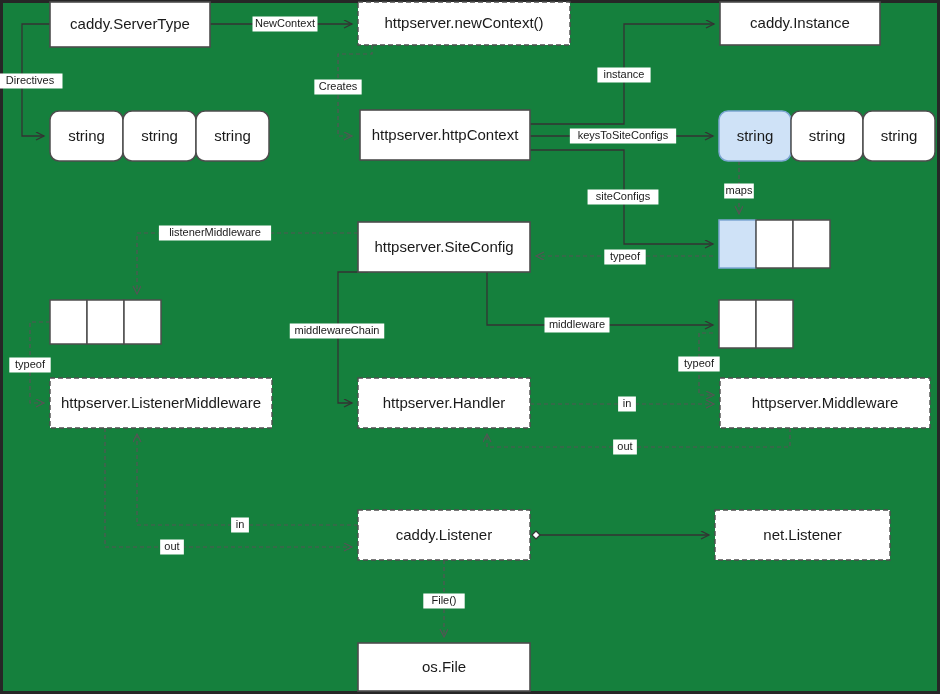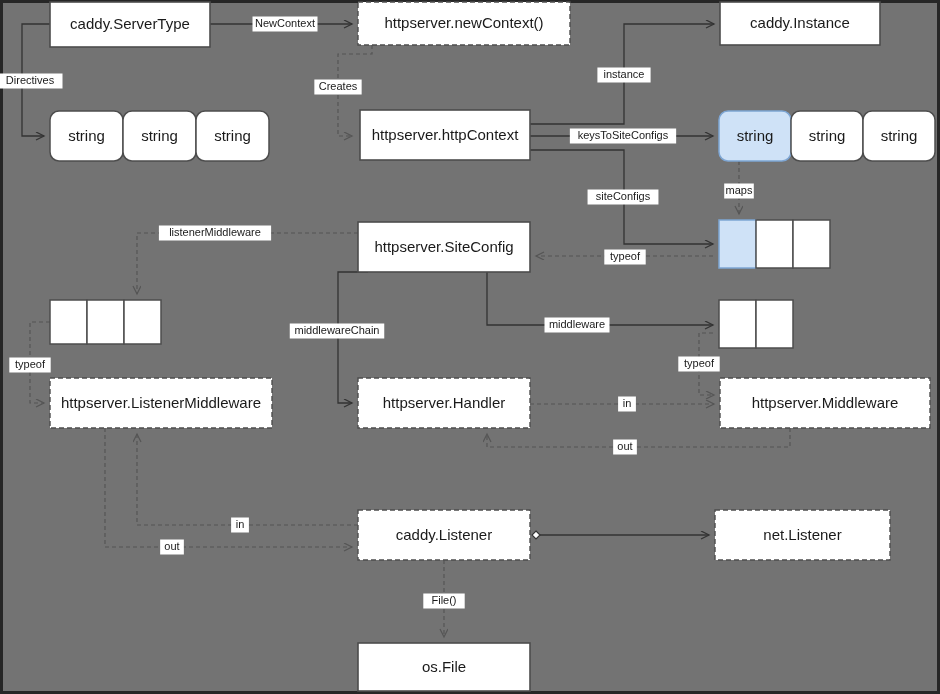--- a/index.html
+++ b/index.html
@@ -7,21 +7,21 @@
     padding: 0;
     background: #ffffff;
   }
   body {
     font-family: "Liberation Sans", sans-serif;
   }
   #canvas-wrap {
     position: relative;
     width: 940px;
     height: 694px;
-    background: #737373;
+    background: #15803d;
     overflow: hidden;
   }
   svg#diagram {
     display: block;
     width: 940px;
     height: 694px;
   }
   .nodeLabel {
     font-family: "Liberation Sans", sans-serif;
     font-size: 15px;

